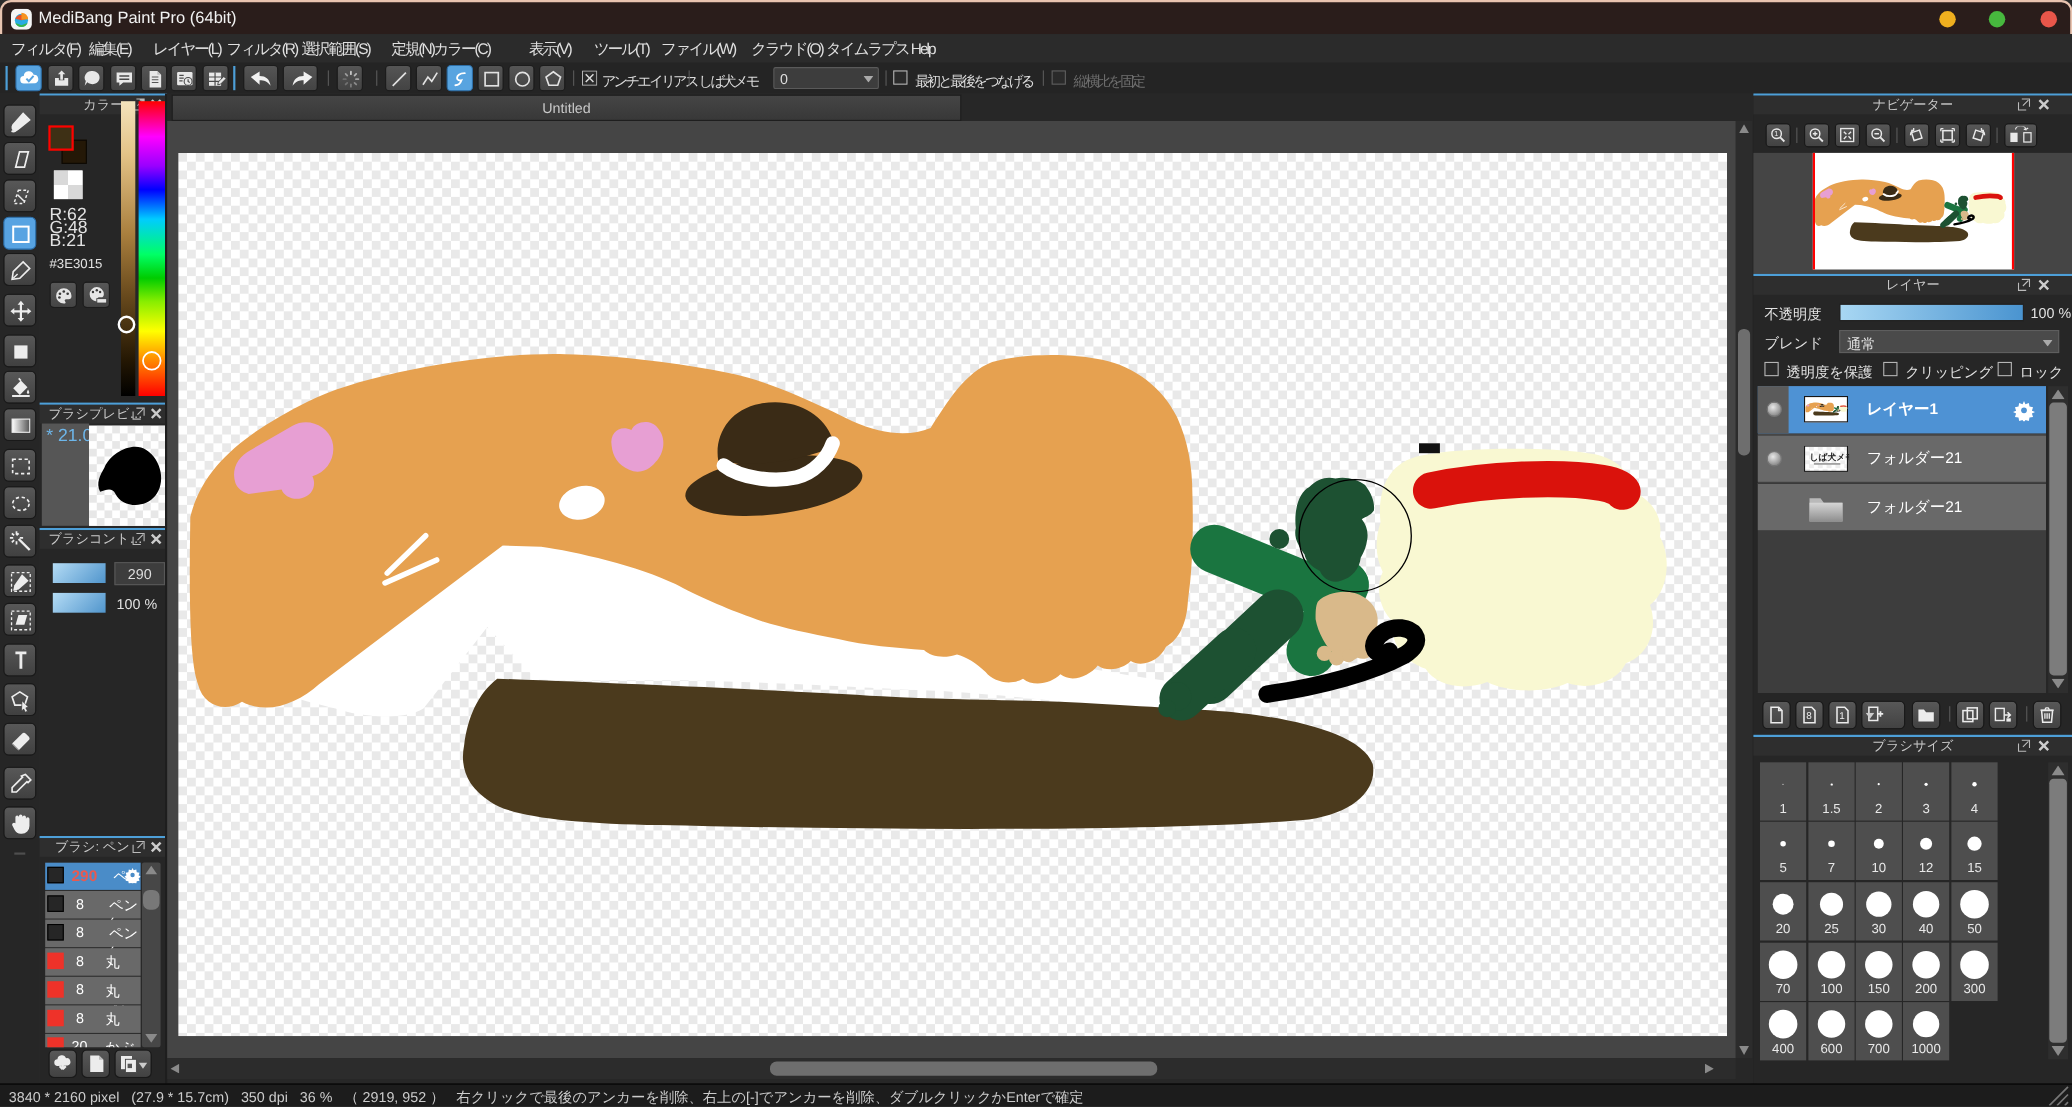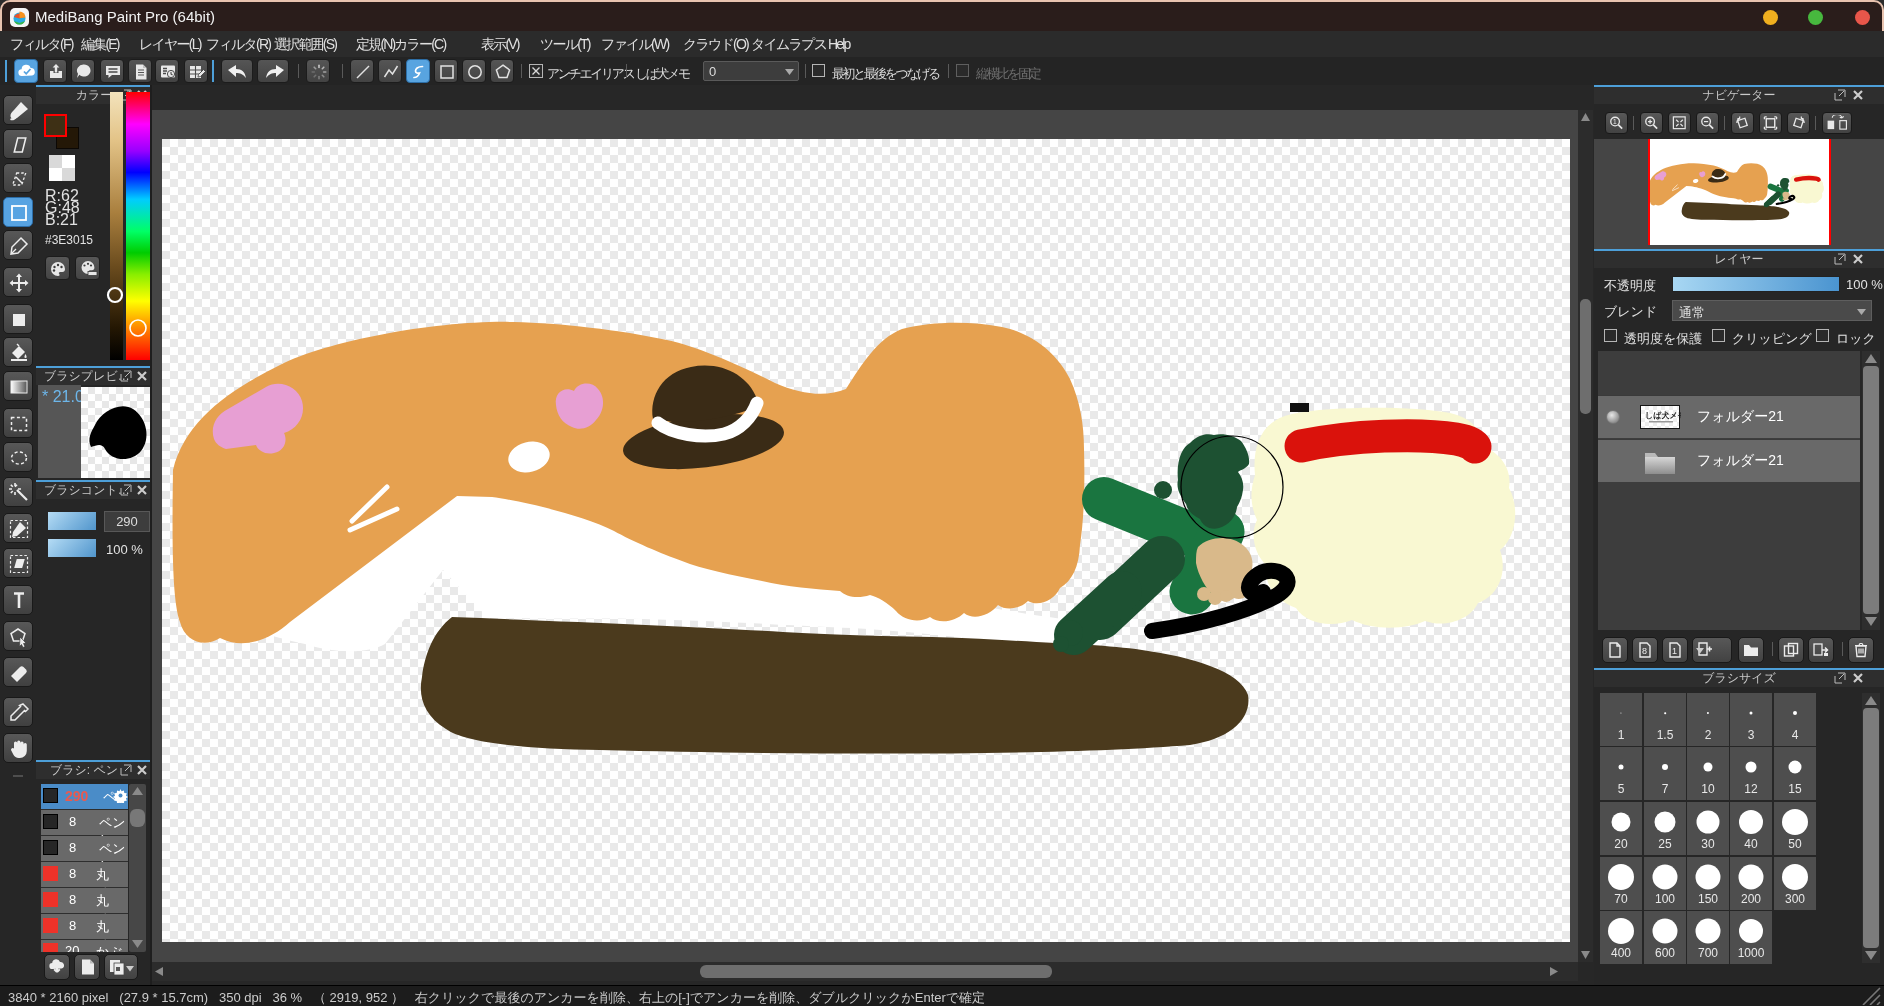--- a/index.html
+++ b/index.html
@@ -470,20 +470,23 @@
     </svg>
  <svg class="abs" style="left:96px;top:855px" width="11" height="8">
       <path d="M5.5 8 L11 0 H0 Z" fill="#8a8a8a"></path>
     </svg>
  <div class="abs" style="left:94px;top:724px;width:15px;height:18px;background:#787878;border-radius:6px"></div>
  <div class="abs" style="left:36px;top:867px;width:116px"></div>
 </div>
 <div class="abs" style="left:150px;top:85px;width:5px;height:900px;background:#1e1e1e"></div>
 <div class="abs" style="left:1592px;top:85px;width:5px;height:900px;background:#1e1e1e"></div>
 <div class="abs" id="canvasarea">
+ <div id="tabbar">
+      <div id="tab">Untitled</div>
+    </div>
  <div id="viewport">
   <svg style="position:absolute;left:10px;top:29px" width="1408" height="803" viewBox="0 0 1408 803">
    <defs>
     <pattern id="chk" width="16" height="16" patternUnits="userSpaceOnUse">
             <rect width="16" height="16" fill="#ffffff"></rect>
             <rect x="0" y="0" width="8" height="8" fill="#e9e9e9"></rect>
             <rect x="8" y="8" width="8" height="8" fill="#e9e9e9"></rect>
           </pattern>
    </defs>
    <rect width="1408" height="803" fill="url(#chk)"></rect>
@@ -632,20 +635,34 @@
         <path d="M0 0 h9 l-4.5 6Z" fill="#aaa"></path>
       </svg>
     </div>
  <div class="cb" style="left:10px;top:244px"></div>
     <div class="srow" style="left:30px;top:245px">透明度を保護</div>
  <div class="cb" style="left:118px;top:244px"></div>
     <div class="srow" style="left:138px;top:245px">クリッピング</div>
  <div class="cb" style="left:222px;top:244px"></div>
     <div class="srow" style="left:242px;top:245px">ロック</div>
  <div class="abs" style="left:4px;top:266px;width:262px;height:279px;background:#3d3d3d"></div>
+ <div class="lrow" style="top:266px;background:#4e92d4">
+      <div style="position:absolute;left:0;top:0;width:28px;height:43px;background:#5b5b5b"></div>
+      <div class="ldot"></div>
+      <div class="lthumb"><svg width="40" height="22">
+          <g transform="scale(0.0284 0.0274)">
+            <use href="#art"></use>
+          </g>
+        </svg></div>
+      <div class="lname" style="font-weight:bold">レイヤー1</div>
+      <svg style="position:absolute;right:10px;top:12px" width="20" height="20" viewBox="0 0 20 20">
+        <path d="M10 1.5 l1.3 2.9 3.1-1 .6 3.2 3.2.6 -1 3.1 2.9 1.3 -2.9 1.3 1 3.1 -3.2.6 -.6 3.2 -3.1-1 -1.3 2.9 -1.3-2.9 -3.1 1 -.6-3.2 -3.2-.6 1-3.1 -2.9-1.3 2.9-1.3 -1-3.1 3.2-.6 .6-3.2 3.1 1Z" fill="#fff"></path>
+        <circle cx="10" cy="10" r="2.6" fill="#4e92d4"></circle>
+      </svg>
+    </div>
  <div class="lrow" style="top:310px;background:#696969;border-top:1px solid #3a3a3a">
       <div class="ldot"></div>
       <div class="lthumb" style="background:conic-gradient(#eee 25%,#fff 0 50%,#eee 0 75%,#fff 0) 0 0/8px 8px,#fff"><svg width="40" height="22">
           <text x="4" y="12" font-size="8" fill="#222" font-weight="bold">しば犬メモ</text>
           <rect x="8" y="15" width="24" height="1.5" fill="#999"></rect>
         </svg></div>
       <div class="lname">フォルダー21</div>
     </div>
  <div class="lrow" style="top:354px;background:#696969;border-top:1px solid #3a3a3a">
       <svg style="position:absolute;left:44px;top:7px" width="36" height="30" viewBox="0 0 36 30">

